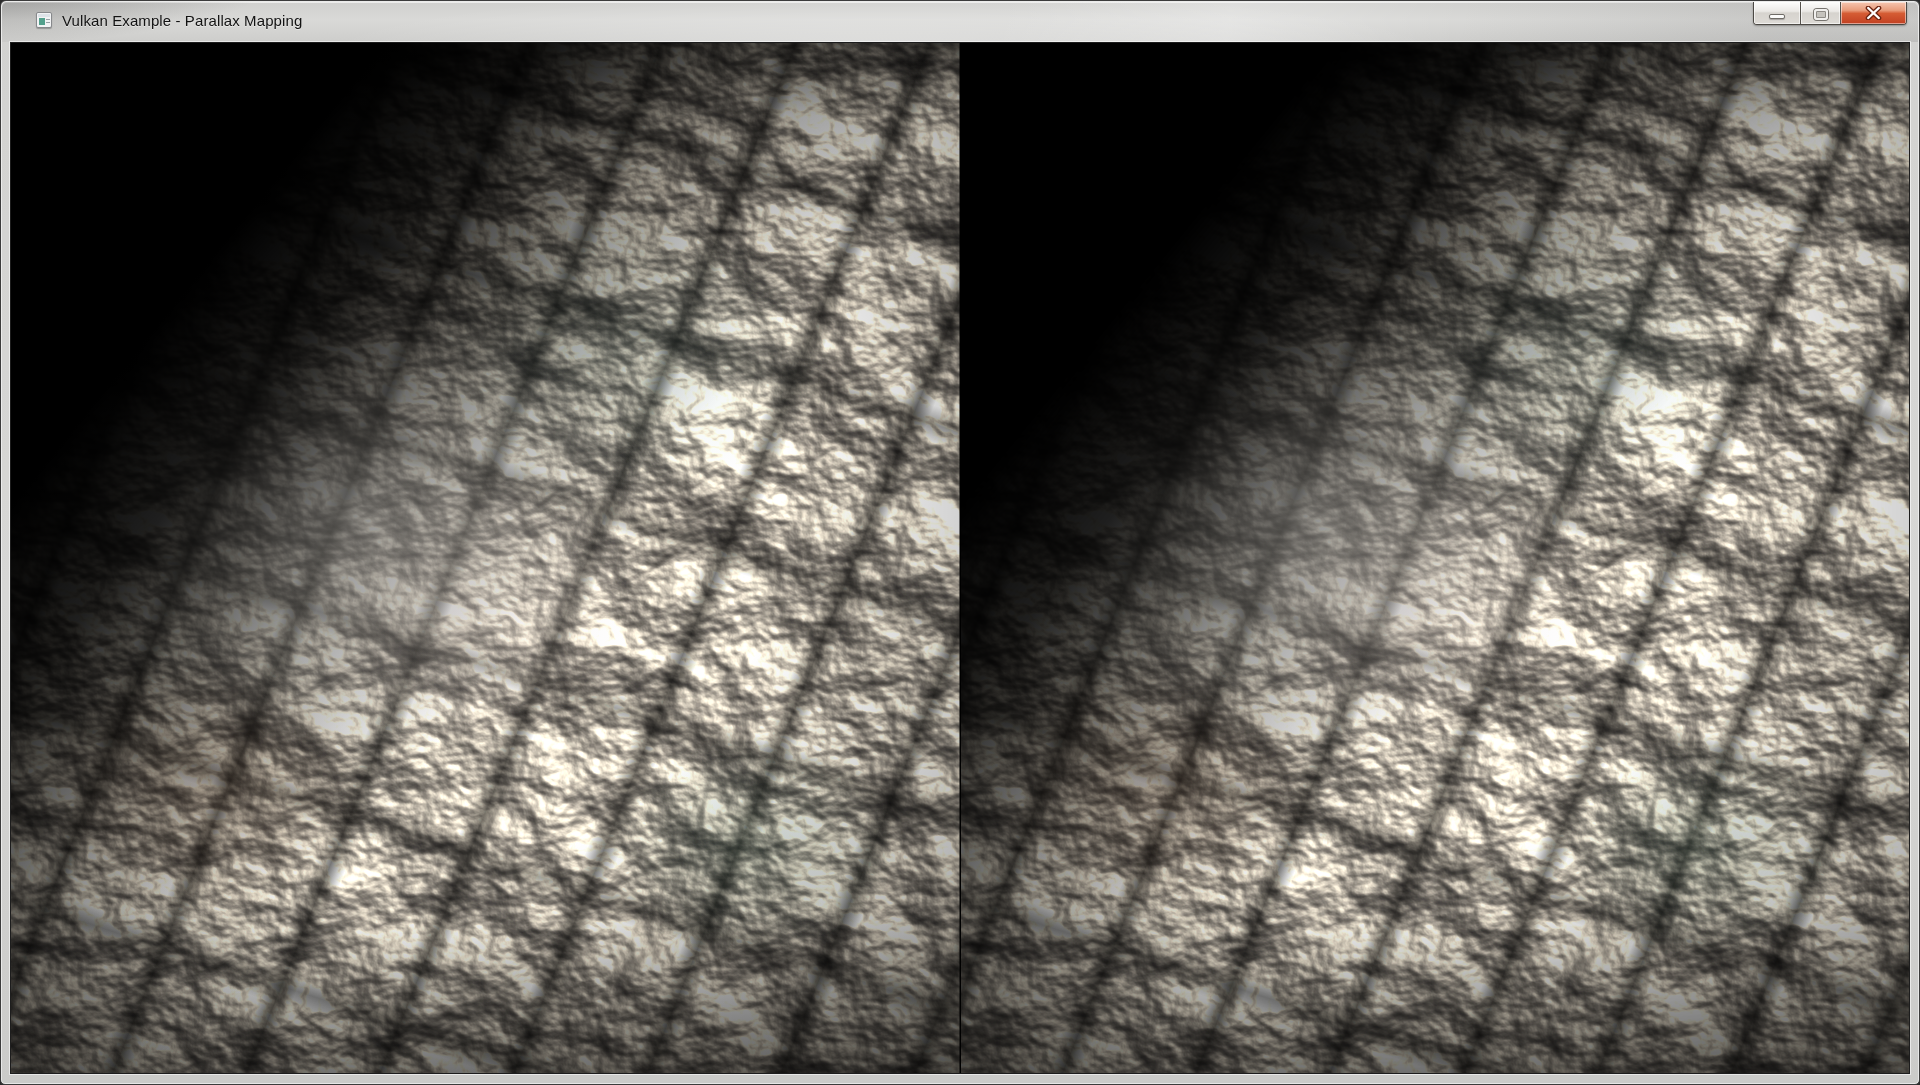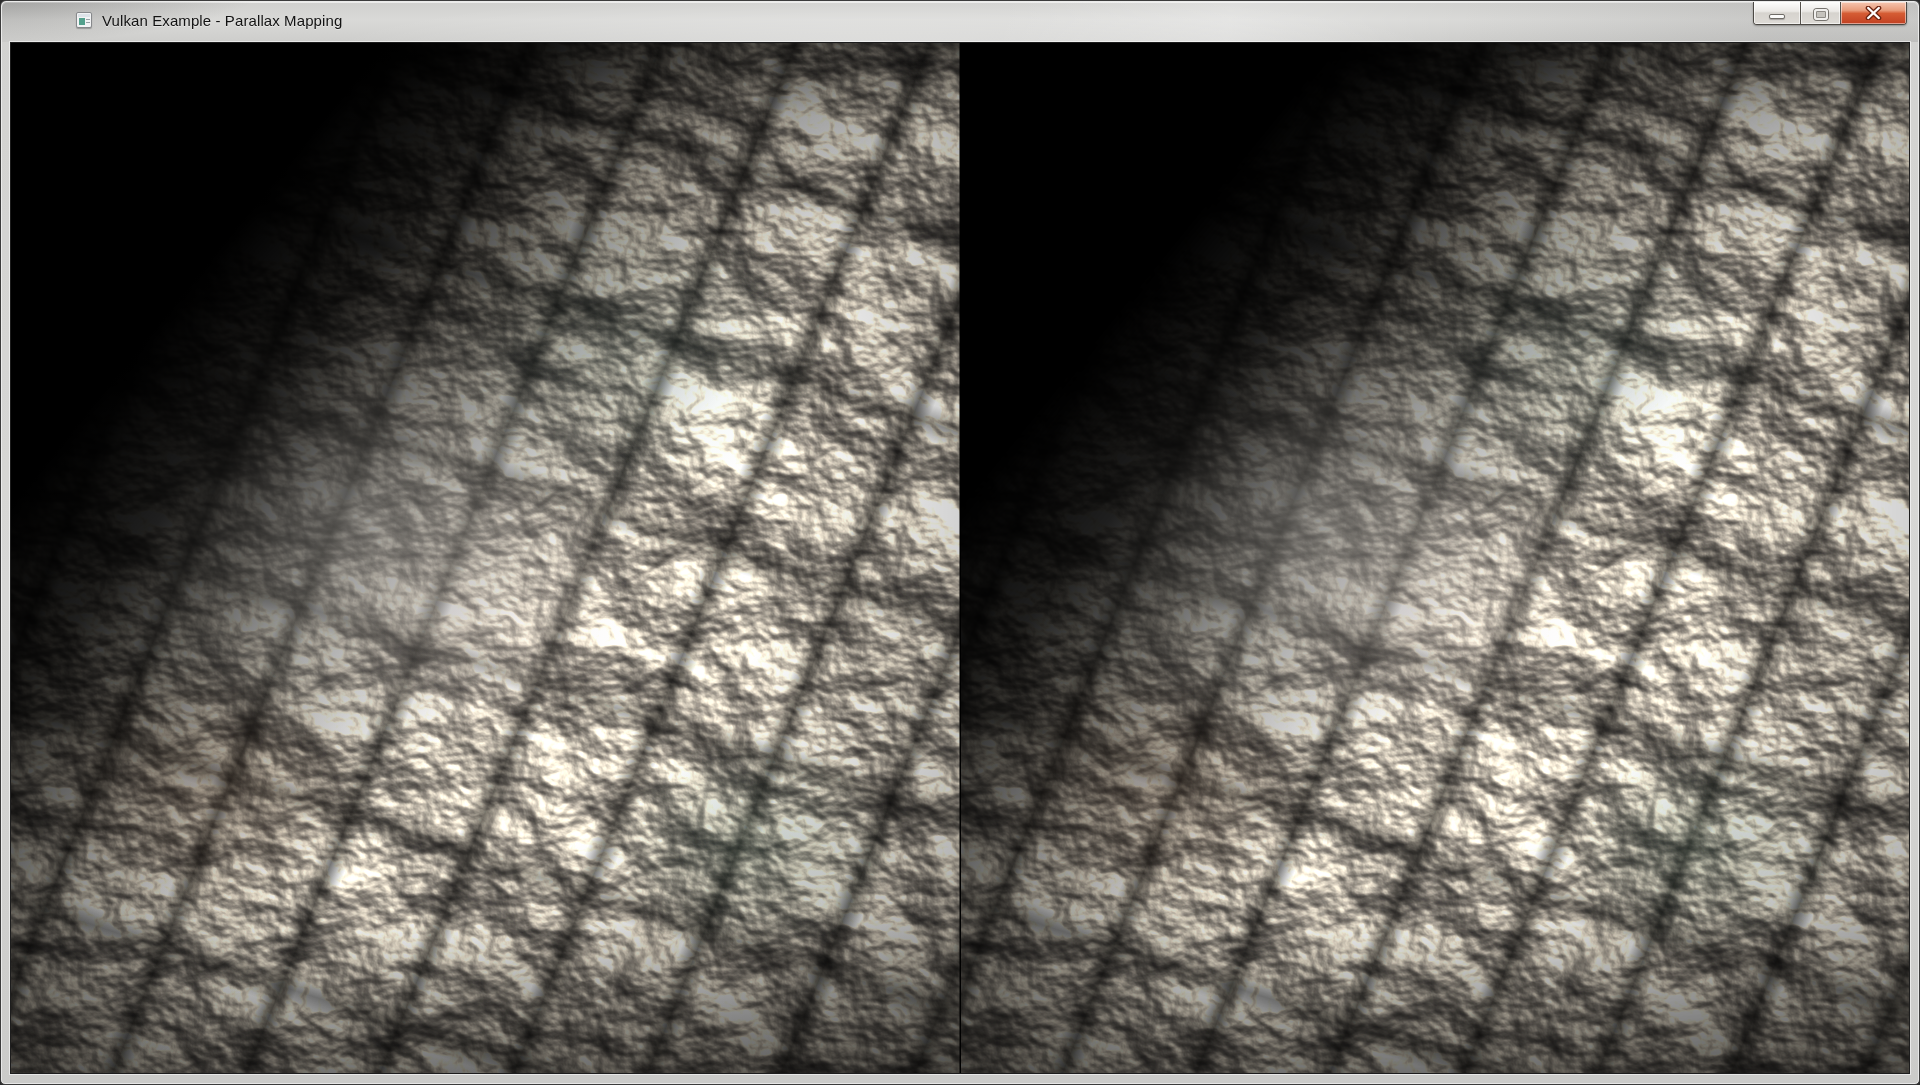--- a/index.html
+++ b/index.html
@@ -27,21 +27,21 @@
   }
   .titlebar::before{
     content:"";position:absolute;inset:0;pointer-events:none;
     background:
       radial-gradient(430px 80px at -40px -14px, rgba(35,35,35,.35), rgba(35,35,35,0) 70%),
       radial-gradient(780px 90px at 46% 130%, rgba(255,255,255,.38), rgba(255,255,255,0) 72%),
       linear-gradient(100deg, rgba(0,0,0,0) 52%, rgba(255,255,255,.28) 64%, rgba(255,255,255,0) 76%, rgba(110,110,110,.15) 92%);
   }
   .titlebar-row{
     position:absolute;top:4px;left:0;right:0;height:28px;
-    display:flex;align-items:center;padding-left:40px;
+    display:flex;align-items:center;
   }
   .app-icon{
     width:16px;height:16px;margin-left:34px;position:relative;
     background:#f2f3f4;border:1px solid #87898c;border-radius:2px;
     box-sizing:border-box;box-shadow:0 1px 1px rgba(0,0,0,.25);
   }
   .app-icon .bar{position:absolute;top:1px;left:1px;right:1px;height:3px;background:#dde3e8;}
   .app-icon .pane-a{position:absolute;top:5px;left:2px;width:6px;height:7px;background:#53a08c;}
   .app-icon .pane-b{position:absolute;top:6px;left:9px;width:4px;height:1px;background:#9aa3a8;}
   .app-icon .pane-c{position:absolute;top:9px;left:9px;width:4px;height:1px;background:#9aa3a8;}

